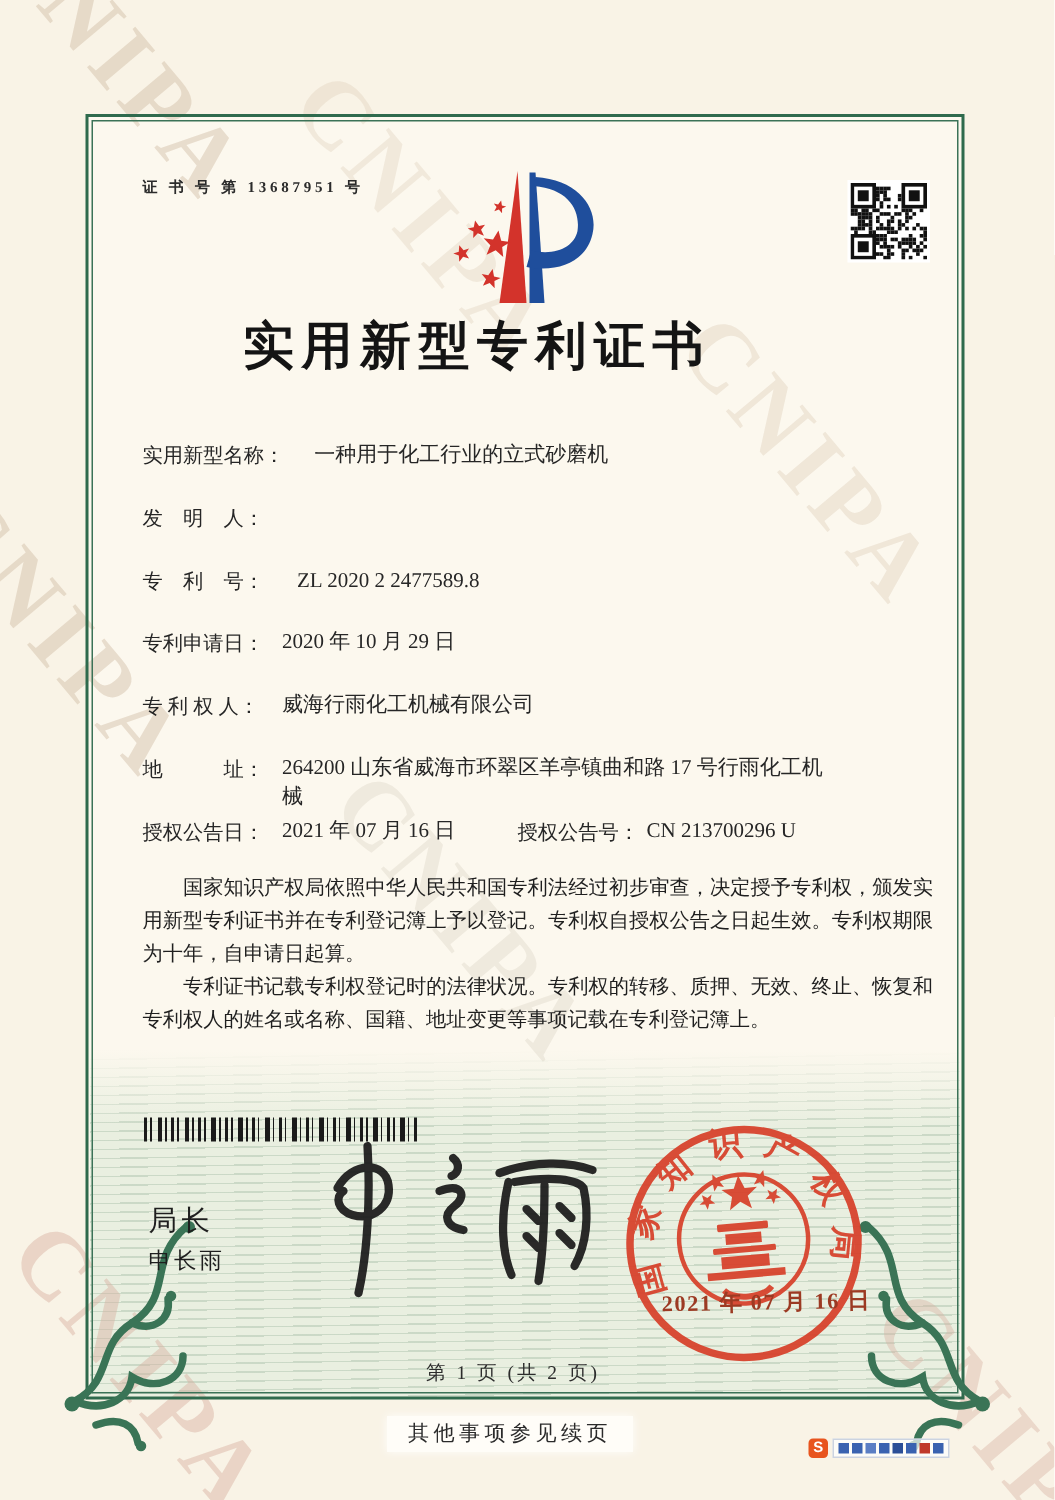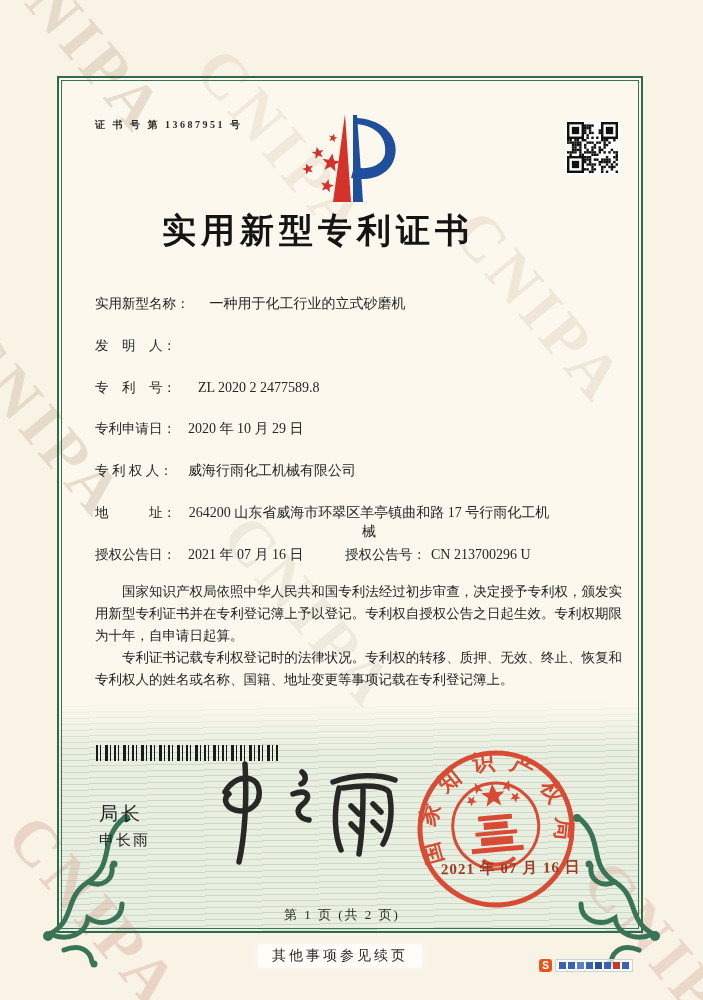--- a/index.html
+++ b/index.html
@@ -28,21 +28,21 @@
   
   .content{position:absolute;left:0;top:0;width:703px;height:1000px;z-index:4;}
   .cert-no{position:absolute;left:95px;top:118px;font-size:10px;letter-spacing:2.5px;color:#2b2b2b;font-weight:bold;}
   .qr{position:absolute;left:565px;top:120px;width:55px;height:55px;background:#fff;padding:2px;box-sizing:border-box;}
   .logo{position:absolute;left:295px;top:112px;}
   .title{position:absolute;left:57px;top:208px;width:522px;text-align:center;
          font-size:34px;font-weight:bold;letter-spacing:5px;color:#141414;}
   .field{position:absolute;left:95px;display:flex;align-items:flex-start;
          font-size:14px;line-height:19px;color:#262626;}
   .flabel{flex:0 0 93px;white-space:pre;font-size:13.5px;}
-  .fvalue{white-space:normal;text-align:center;}
+  .fvalue{white-space:normal;}
   .f1{top:294px;gap:20px;} .f2{top:336px;flex-direction:column;} .f3{top:378px;gap:10px;} .f4{top:419px;}
   .f5{top:461px;} .f6{top:503px;} .f7{top:545px;}
   .f6 .fvalue{width:362px;}
   .grantno{position:absolute;left:345px;top:545px;display:flex;font-size:14px;line-height:19px;color:#262626;}
   .grantno .flabel{flex:0 0 86px;}
   .paras{position:absolute;left:95px;top:581px;width:527px;font-size:13.5px;line-height:22px;
          text-align:justify;color:#1f1f1f;}
   .paras p{margin:0;text-indent:2em;}
   .barcode{position:absolute;left:96px;top:745px;width:182px;height:16px;
     background-image:repeating-linear-gradient(90deg,

